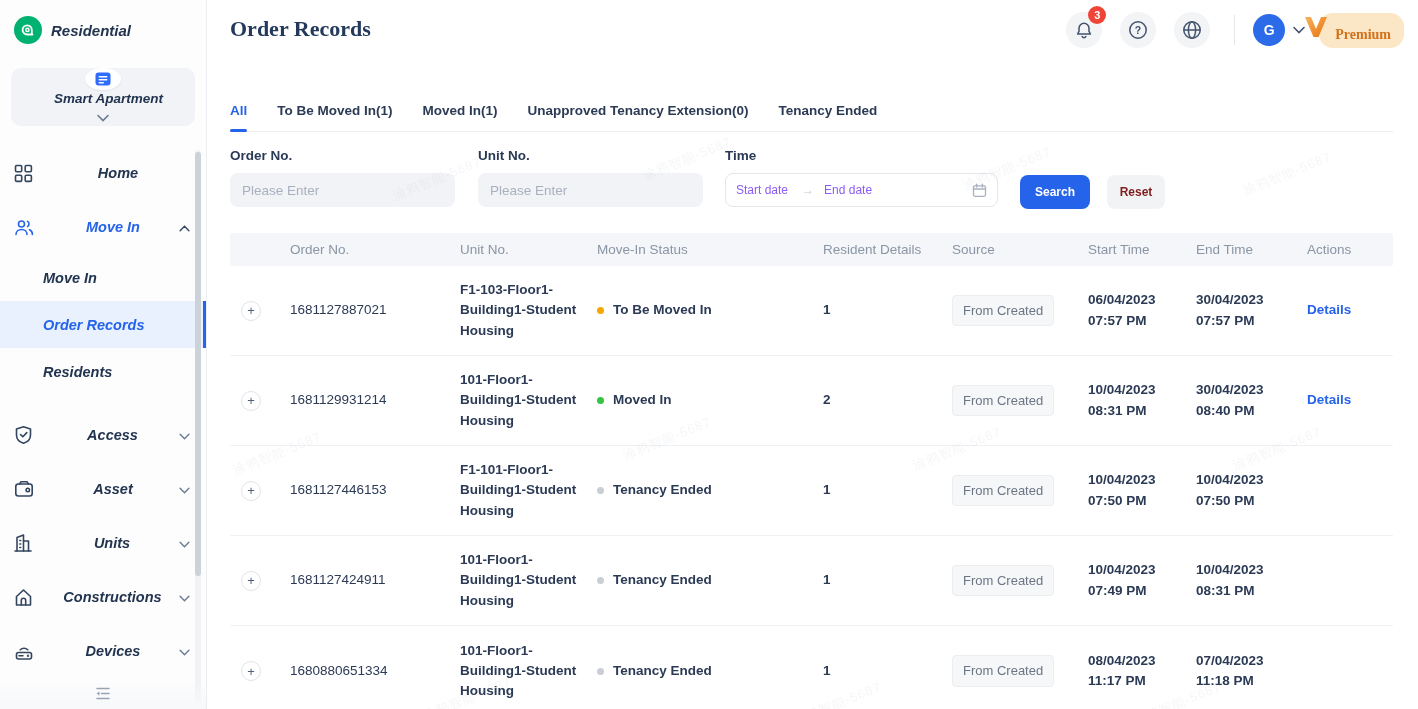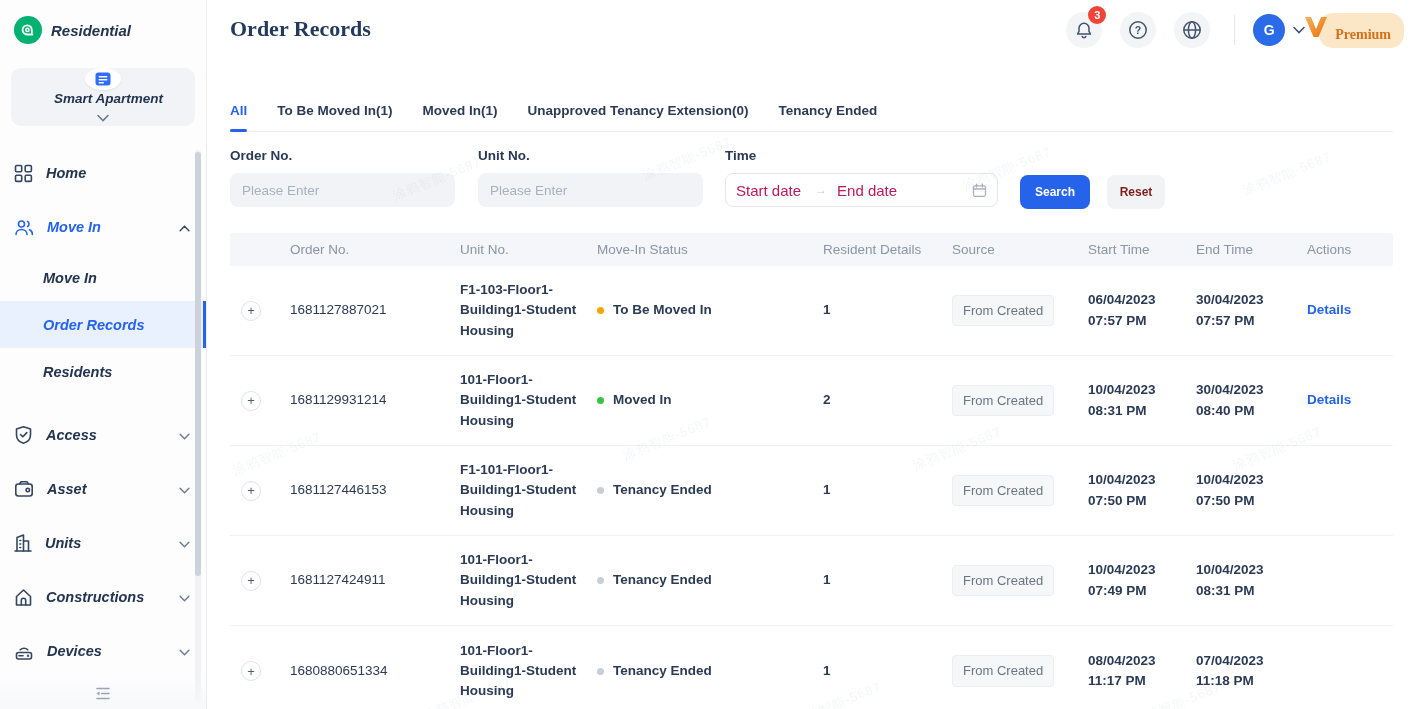--- a/index.html
+++ b/index.html
@@ -22,21 +22,21 @@
   .sidebar { position:absolute; left:0; top:0; width:207px; height:709px;
     background:#fdfdfe; border-right:1px solid #ededf1; z-index:10;font-style:italic; }
   .brand { display:flex; align-items:center; gap:9px; padding:16px 0 0 14px; }
   .brand-name { font-size:15px; font-weight:700; color:#22344f; }
   .workspace { margin:24px 11px 0 11px; height:58px; background:#f1f3f7; border-radius:10px;
     display:flex; align-items:center; padding:0 12px; cursor:pointer;flex-direction:column; }
   .ws-icon-wrap { width:36px; height:36px; border-radius:50%; background:#fff; display:flex;
     align-items:center; justify-content:center; box-shadow:0 1px 2px rgba(30,50,90,.08); }
   .ws-name { flex:1; margin-left:11px; font-size:13.5px; font-weight:700; color:#22344f; line-height:1.3; }
   .nav { margin-top:20px; }
-  .nav-item { display:flex; align-items:center; height:54px; padding:0 16px 0 14px; cursor:pointer; }
+  .nav-item { display:flex; align-items:center; height:54px; padding:0 16px 0 14px; cursor:pointer;text-align:center; }
   .nav-item .lbl { margin-left:13px; flex:1; font-size:14.5px; font-weight:600; color:#22344f; }
   .nav-item.blue .lbl { color:#2563eb; }
   .nav-sub { display:flex; align-items:center; height:47px; padding-left:43px; cursor:pointer; }
   .nav-sub .lbl { font-size:14.5px; font-weight:600; color:#22344f; }
   .nav-sub.active { background:#e8f1fd; border-right:3px solid #2563eb; }
   .nav-sub.active .lbl { color:#2563eb; }
   .chev { flex:0 0 auto; }
   .sb-scroll { position:absolute; right:5px; top:150px; width:6px; height:552px;
     background:#f1f2f4; border-radius:3px; }
   .sb-thumb { position:absolute; left:0; top:2px; width:6px; height:424px;
@@ -75,21 +75,21 @@
   
   .filters { position:absolute; left:22px; top:148px; width:1163px; }
   .f-label { font-size:13.5px; font-weight:700; color:#2a3a55; margin-bottom:10px; }
   .f-group { position:absolute; top:0; }
   .f-order { left:0; width:225px; } .f-unit { left:248px; width:225px; } .f-time { left:495px; width:273px; }
   .f-input { width:100%; height:34px; background:#f2f3f6; border:none; border-radius:8px;
     padding:0 12px; font-size:13.5px; color:#2a3a55; font-family:"Liberation Sans",sans-serif; }
   .f-input::placeholder { color:#a8b0bf; }
   .daterange { display:flex; align-items:center; height:34px; background:#fff;
     border:1px solid #e3e6eb; border-radius:8px; padding:0 10px; cursor:pointer; }
-  .dr-text { font-size:15px; color:#be185d; }
+  .dr-text { font-size:12px; color:#8b5cf6; }
   .dr-arrow { color:#c3c9d4; font-size:12px; margin:0 10px 0 14px; }
   .dr-end { flex:1; }
   .btn { height:34px; border:none; border-radius:8px; font-size:12px; font-weight:700;
     cursor:pointer; font-family:"Liberation Sans",sans-serif; }
   .btn-search { position:absolute; left:790px; top:27px; width:70px; background:#2563eb; color:#fff; }
   .btn-reset { position:absolute; left:877px; top:27px; width:58px; background:#f2f3f5; color:#7f1d1d; }
 
   
   .table { position:absolute; left:22px; top:233px; width:1163px; }
   .t-grid { display:grid; grid-template-columns:60px 170px 137px 226px 129px 136px 108px 111px 86px; align-items:center; }

